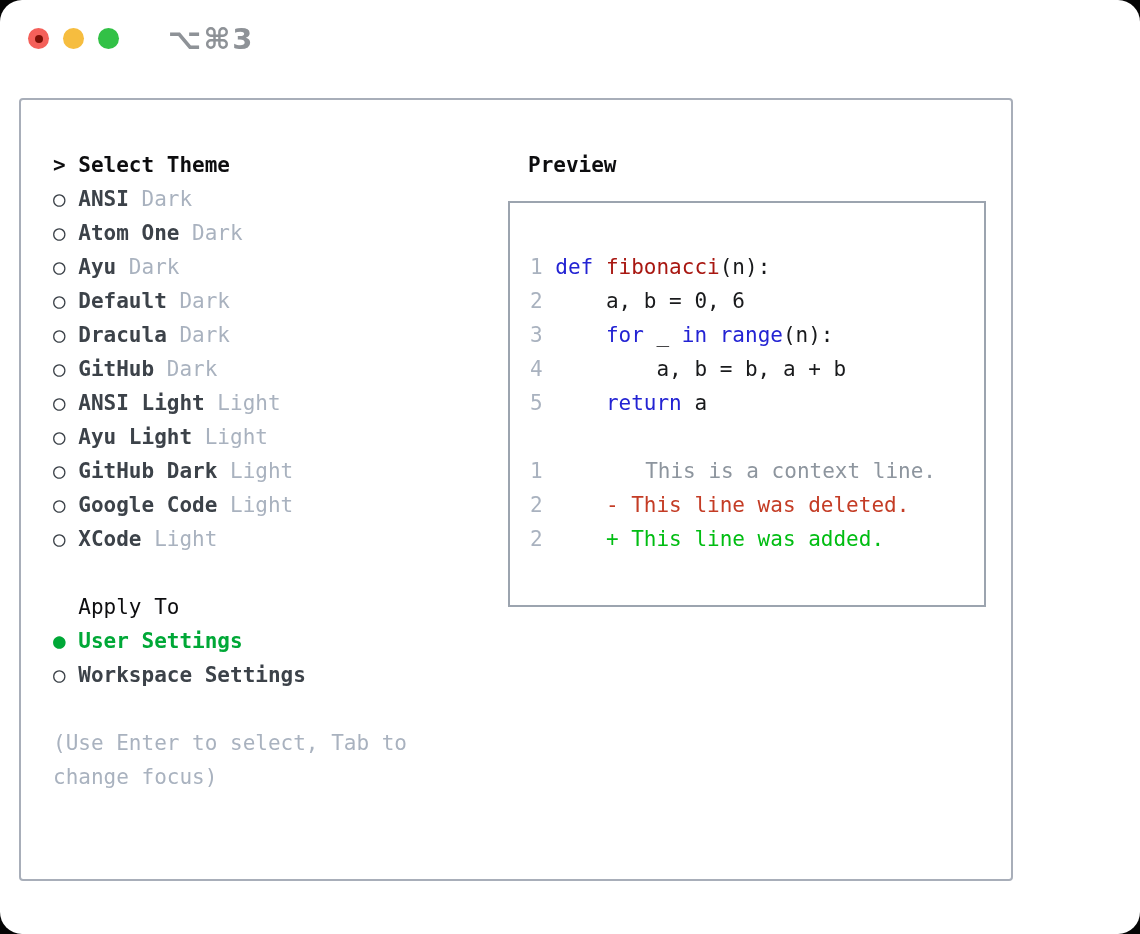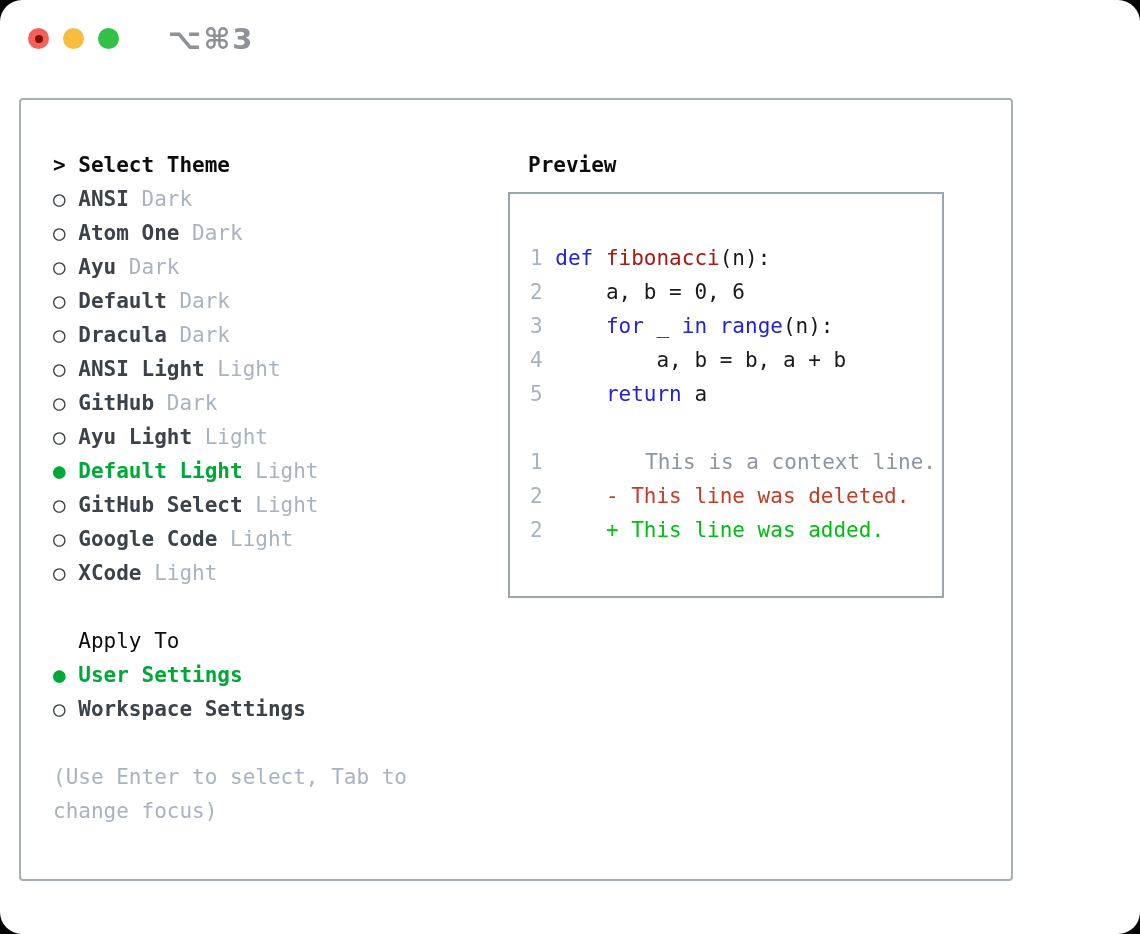--- a/index.html
+++ b/index.html
@@ -43,21 +43,21 @@
   .variant{color:var(--variant-text,#a9b2bf);}
   .apply-header{padding-left:2ch;color:var(--header-text,#0d0d0f);}
   .hint-line{color:var(--hint-text,#a9b2bf);}
   
   .preview-header{
     position:absolute;left:528px;top:148px;
     font-size:21px;line-height:34px;font-weight:bold;
     color:var(--header-text,#0d0d0f);
   }
   .preview-box{
-    position:absolute;left:508px;top:192px;width:436px;height:406px;
+    position:absolute;left:508px;top:201px;width:478px;height:406px;
     border:2px solid var(--preview-border,#9ca4af);
     box-sizing:border-box;background:#ffffff;
     padding:47px 0 0 20px;overflow:hidden;
   }
   .cline{white-space:pre;font-size:21px;line-height:34px;height:34px;}
   .ln{color:var(--line-number,#a9b2bf);}
   .tok-plain{color:var(--code-text,#191a1c);}
   .tok-keyword{color:var(--keyword,#2323d3);}
   .tok-function{color:var(--function-name,#a81711);}
   #diff-lines{margin-top:34px;}
@@ -83,25 +83,24 @@
 
   <div class="left-col">
     <div class="row"><span class="caret">&gt;</span><span class="header-text">Select Theme</span></div>
 
     <div id="theme-list">
         <div class="row item"><span class="marker">○</span><span class="name">ANSI</span><span class="variant"> Dark</span></div>
         <div class="row item"><span class="marker">○</span><span class="name">Atom One</span><span class="variant"> Dark</span></div>
         <div class="row item"><span class="marker">○</span><span class="name">Ayu</span><span class="variant"> Dark</span></div>
         <div class="row item"><span class="marker">○</span><span class="name">Default</span><span class="variant"> Dark</span></div>
         <div class="row item"><span class="marker">○</span><span class="name">Dracula</span><span class="variant"> Dark</span></div>
+        <div class="row item"><span class="marker">○</span><span class="name">GitHub</span><span class="variant"> Dark</span></div>
         <div class="row item"><span class="marker">○</span><span class="name">ANSI Light</span><span class="variant"> Light</span></div>
-        <div class="row item"><span class="marker">○</span><span class="name">GitHub</span><span class="variant"> Dark</span></div>
         <div class="row item"><span class="marker">○</span><span class="name">Ayu Light</span><span class="variant"> Light</span></div>
-        <div class="row item"><span class="marker sel">●</span><span class="name green">Default Light</span><span class="variant"> Light</span></div>
-        <div class="row item"><span class="marker">○</span><span class="name">GitHub Select</span><span class="variant"> Light</span></div>
+        <div class="row item"><span class="marker">○</span><span class="name">GitHub Dark</span><span class="variant"> Light</span></div>
         <div class="row item"><span class="marker">○</span><span class="name">Google Code</span><span class="variant"> Light</span></div>
         <div class="row item"><span class="marker">○</span><span class="name">XCode</span><span class="variant"> Light</span></div>
       </div>
 
     <div class="spacer-row"></div>
 
     <div class="row apply-header">Apply To</div>
 
     <div id="apply-list">
         <div class="row item"><span class="marker sel">●</span><span class="name green">User Settings</span></div>

